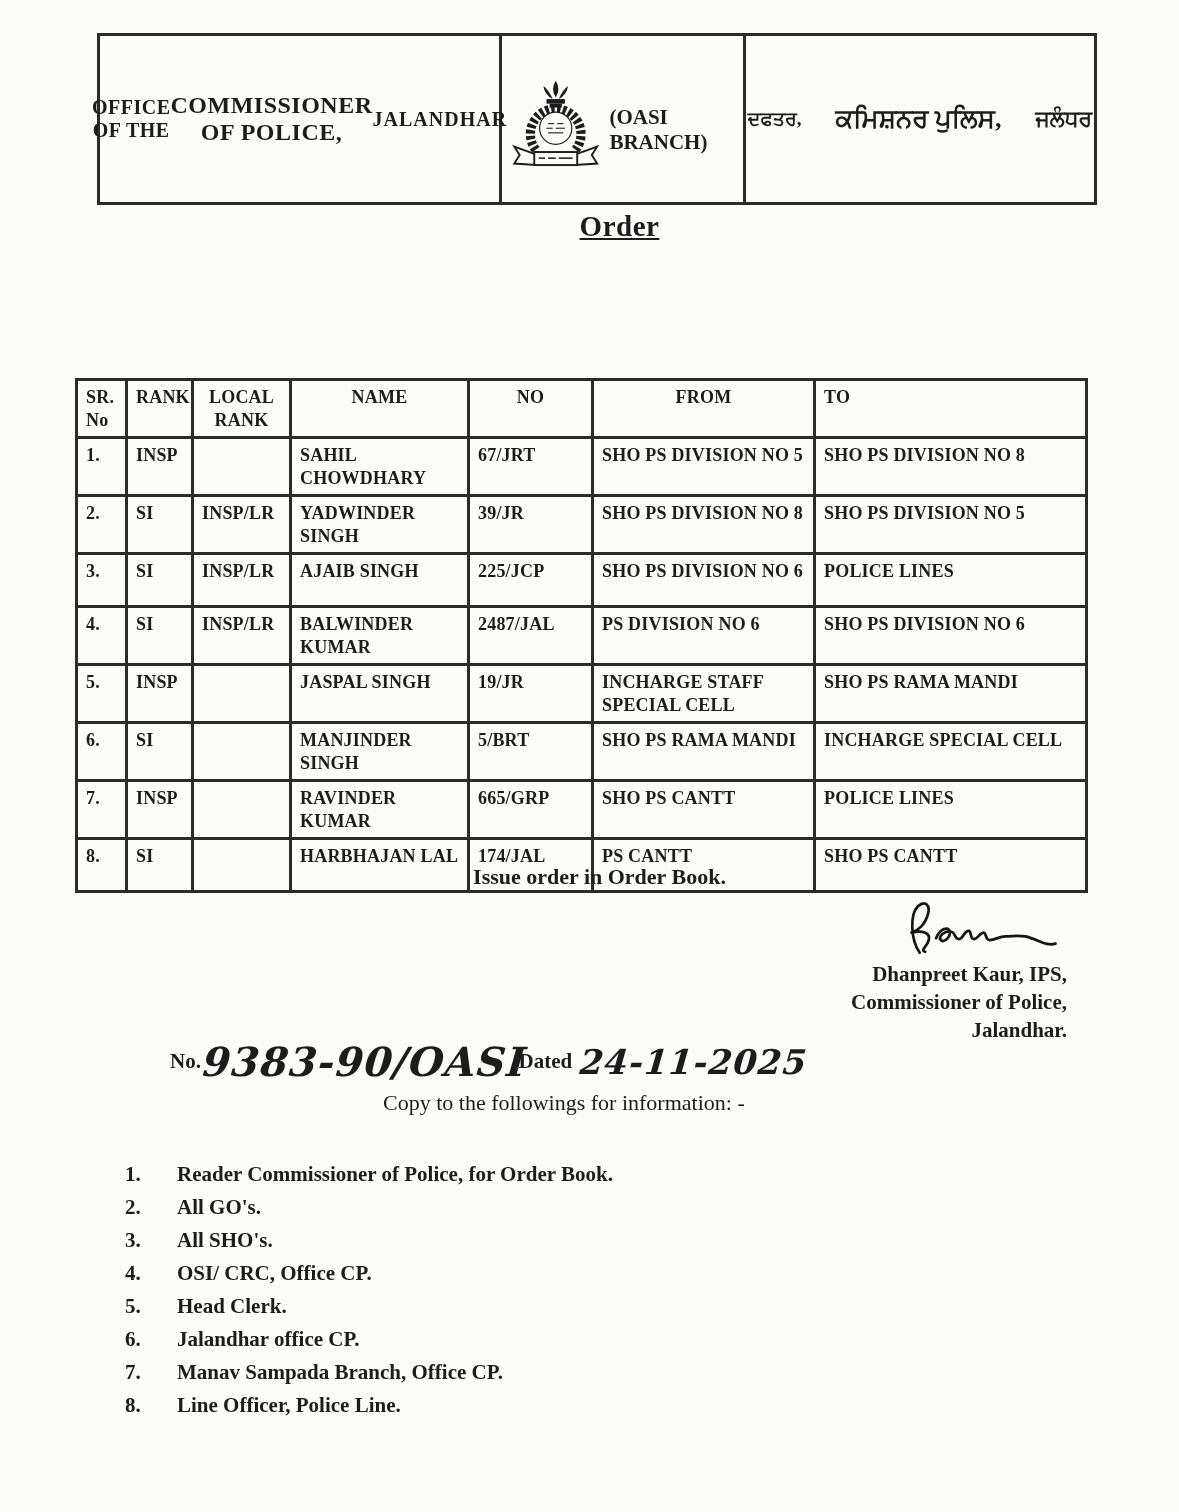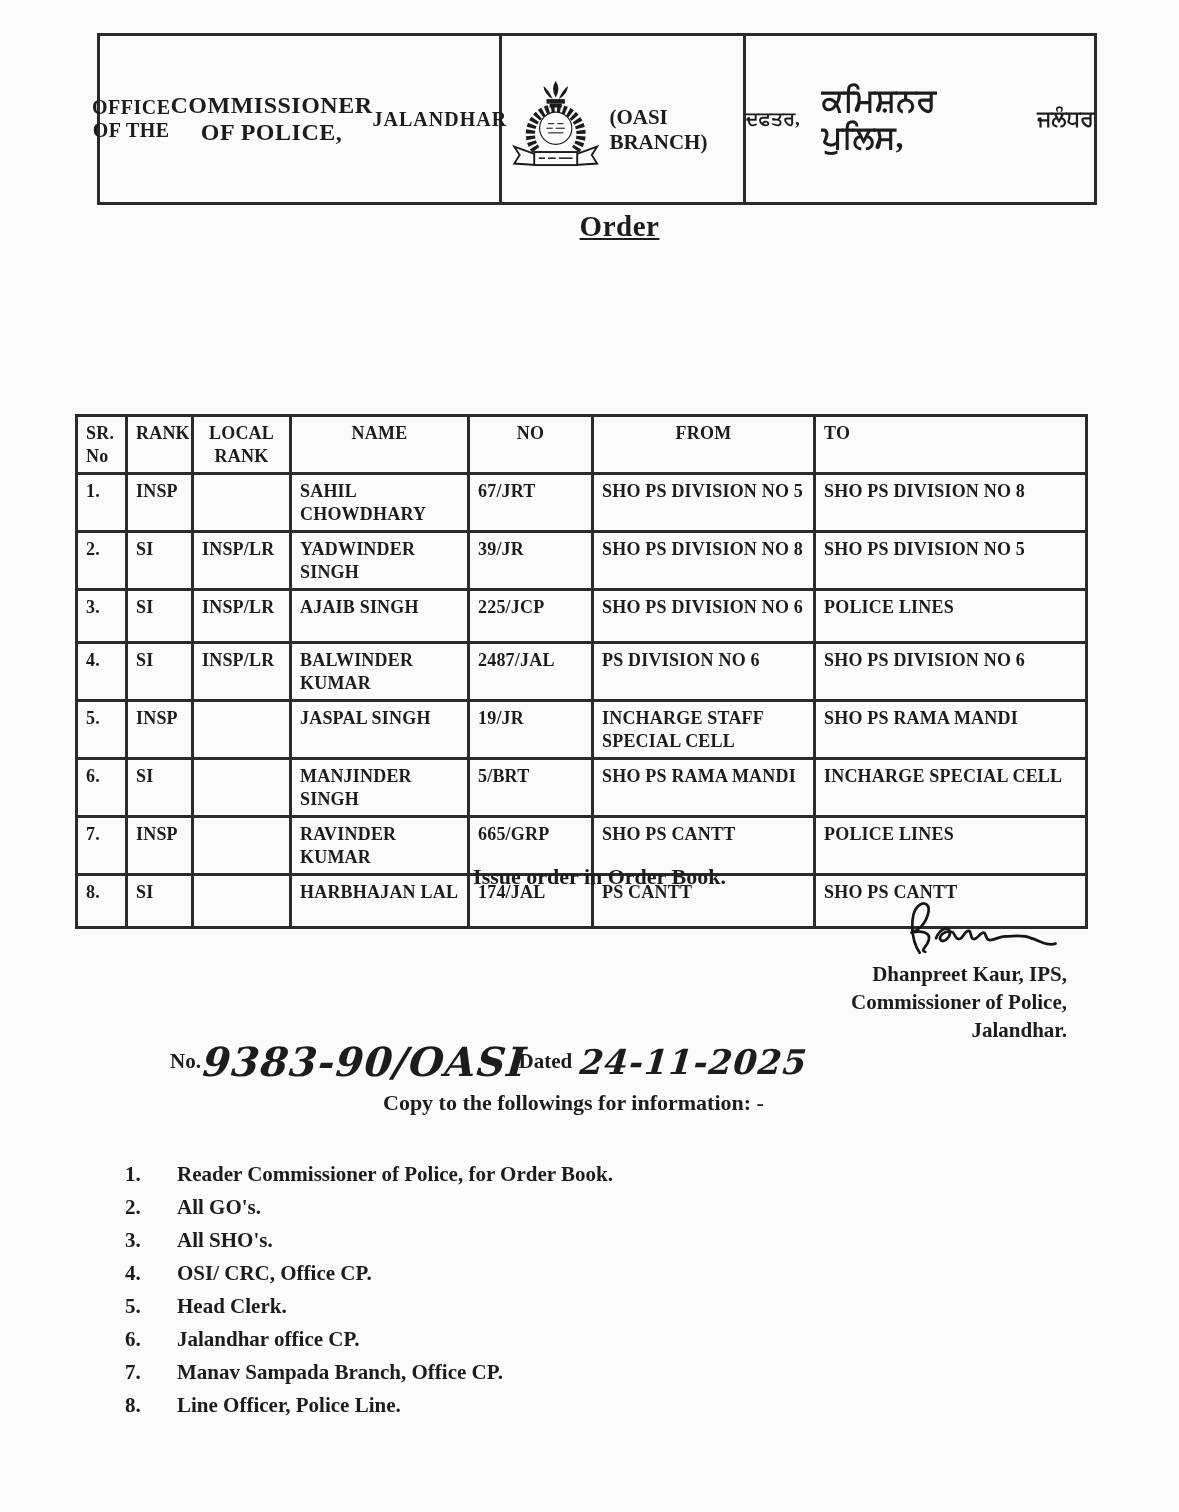--- a/index.html
+++ b/index.html
@@ -20,37 +20,37 @@
     border:3px solid #2b2b2b;display:flex;
   }
   .hcell{box-sizing:border-box;display:flex;flex-direction:row;align-items:center;justify-content:center;}
   .hcell-left{width:402px;border-right:3px solid #2b2b2b;text-align:center;}
   .hcell-left .l1{font-weight:700;font-size:20px;letter-spacing:.5px;}
   .hcell-left .l2{font-weight:700;font-size:24px;letter-spacing:.5px;margin:3px 0;}
   .hcell-left .l3{font-weight:700;font-size:20px;letter-spacing:1px;}
   .hcell-mid{width:244px;border-right:3px solid #2b2b2b;justify-content:flex-start;padding-top:20px;}
   .hcell-right{flex:1;text-align:left;gap:22px;}
   .hcell-right .p1{font-weight:700;font-size:19px;}
-  .hcell-right .p2{font-weight:700;font-size:32px;margin:2px 0;}
+  .hcell-right .p2{font-weight:700;font-size:26px;margin:2px 12px;}
   .hcell-right .p3{font-weight:700;font-size:22px;}
   .branch{font-weight:700;font-size:21px;margin-top:2px;}
   
   .order-title{
     position:absolute;left:0;top:210px;width:100%;text-align:center;
     font-weight:700;font-size:29px;text-decoration:underline;
     transform:translateX(30px);letter-spacing:.5px;
   }
   .intro{
     position:absolute;left:70px;top:252px;width:988px;
     font-weight:700;font-size:22.5px;line-height:44px;
     text-indent:326px;text-align:justify;
   }
   
   table.transfers{
-    position:absolute;left:75px;top:414px;width:1010px;
+    position:absolute;left:75px;top:378px;width:1010px;
     border-collapse:collapse;table-layout:fixed;
     font-weight:700;font-size:18px;
   }
   table.transfers th,table.transfers td{
     border:3px solid #2b2b2b;padding:5px 8px;vertical-align:top;
     line-height:1.25;letter-spacing:.2px;
   }
   table.transfers th{text-align:center;font-size:18px;}
   table.transfers th.al,table.transfers td{text-align:left;}
   table.transfers td{height:40px;}
@@ -71,21 +71,21 @@
   }
   .printed{font-weight:700;font-size:21px;}
   .hand{
     font-family:"DejaVu Serif",serif;font-style:italic;font-weight:700;
     transform:skewX(-5deg);letter-spacing:1px;white-space:nowrap;
   }
   .hand-no{font-size:40px;margin-left:2px;margin-right:-8px;}
   .hand-date{font-size:34px;margin-left:8px;}
   .copy-heading{
     position:absolute;left:383px;top:1090px;
-    font-weight:700;font-size:22px;
+    font-weight:400;font-size:22px;
   }
   
   .copy-list{position:absolute;left:125px;top:1158px;}
   .copy-item{display:flex;font-weight:700;font-size:21px;line-height:33px;}
   .copy-item .num{width:52px;}
   
   .emblem{display:block;}
 </style>
 </head>
 <body>

